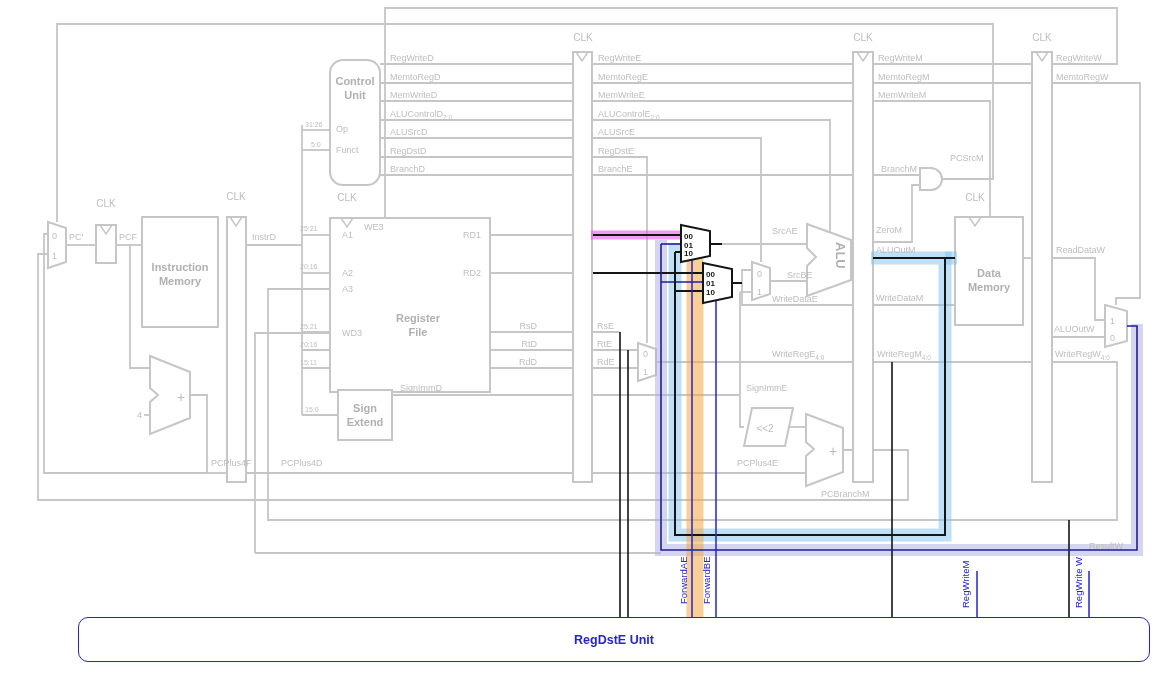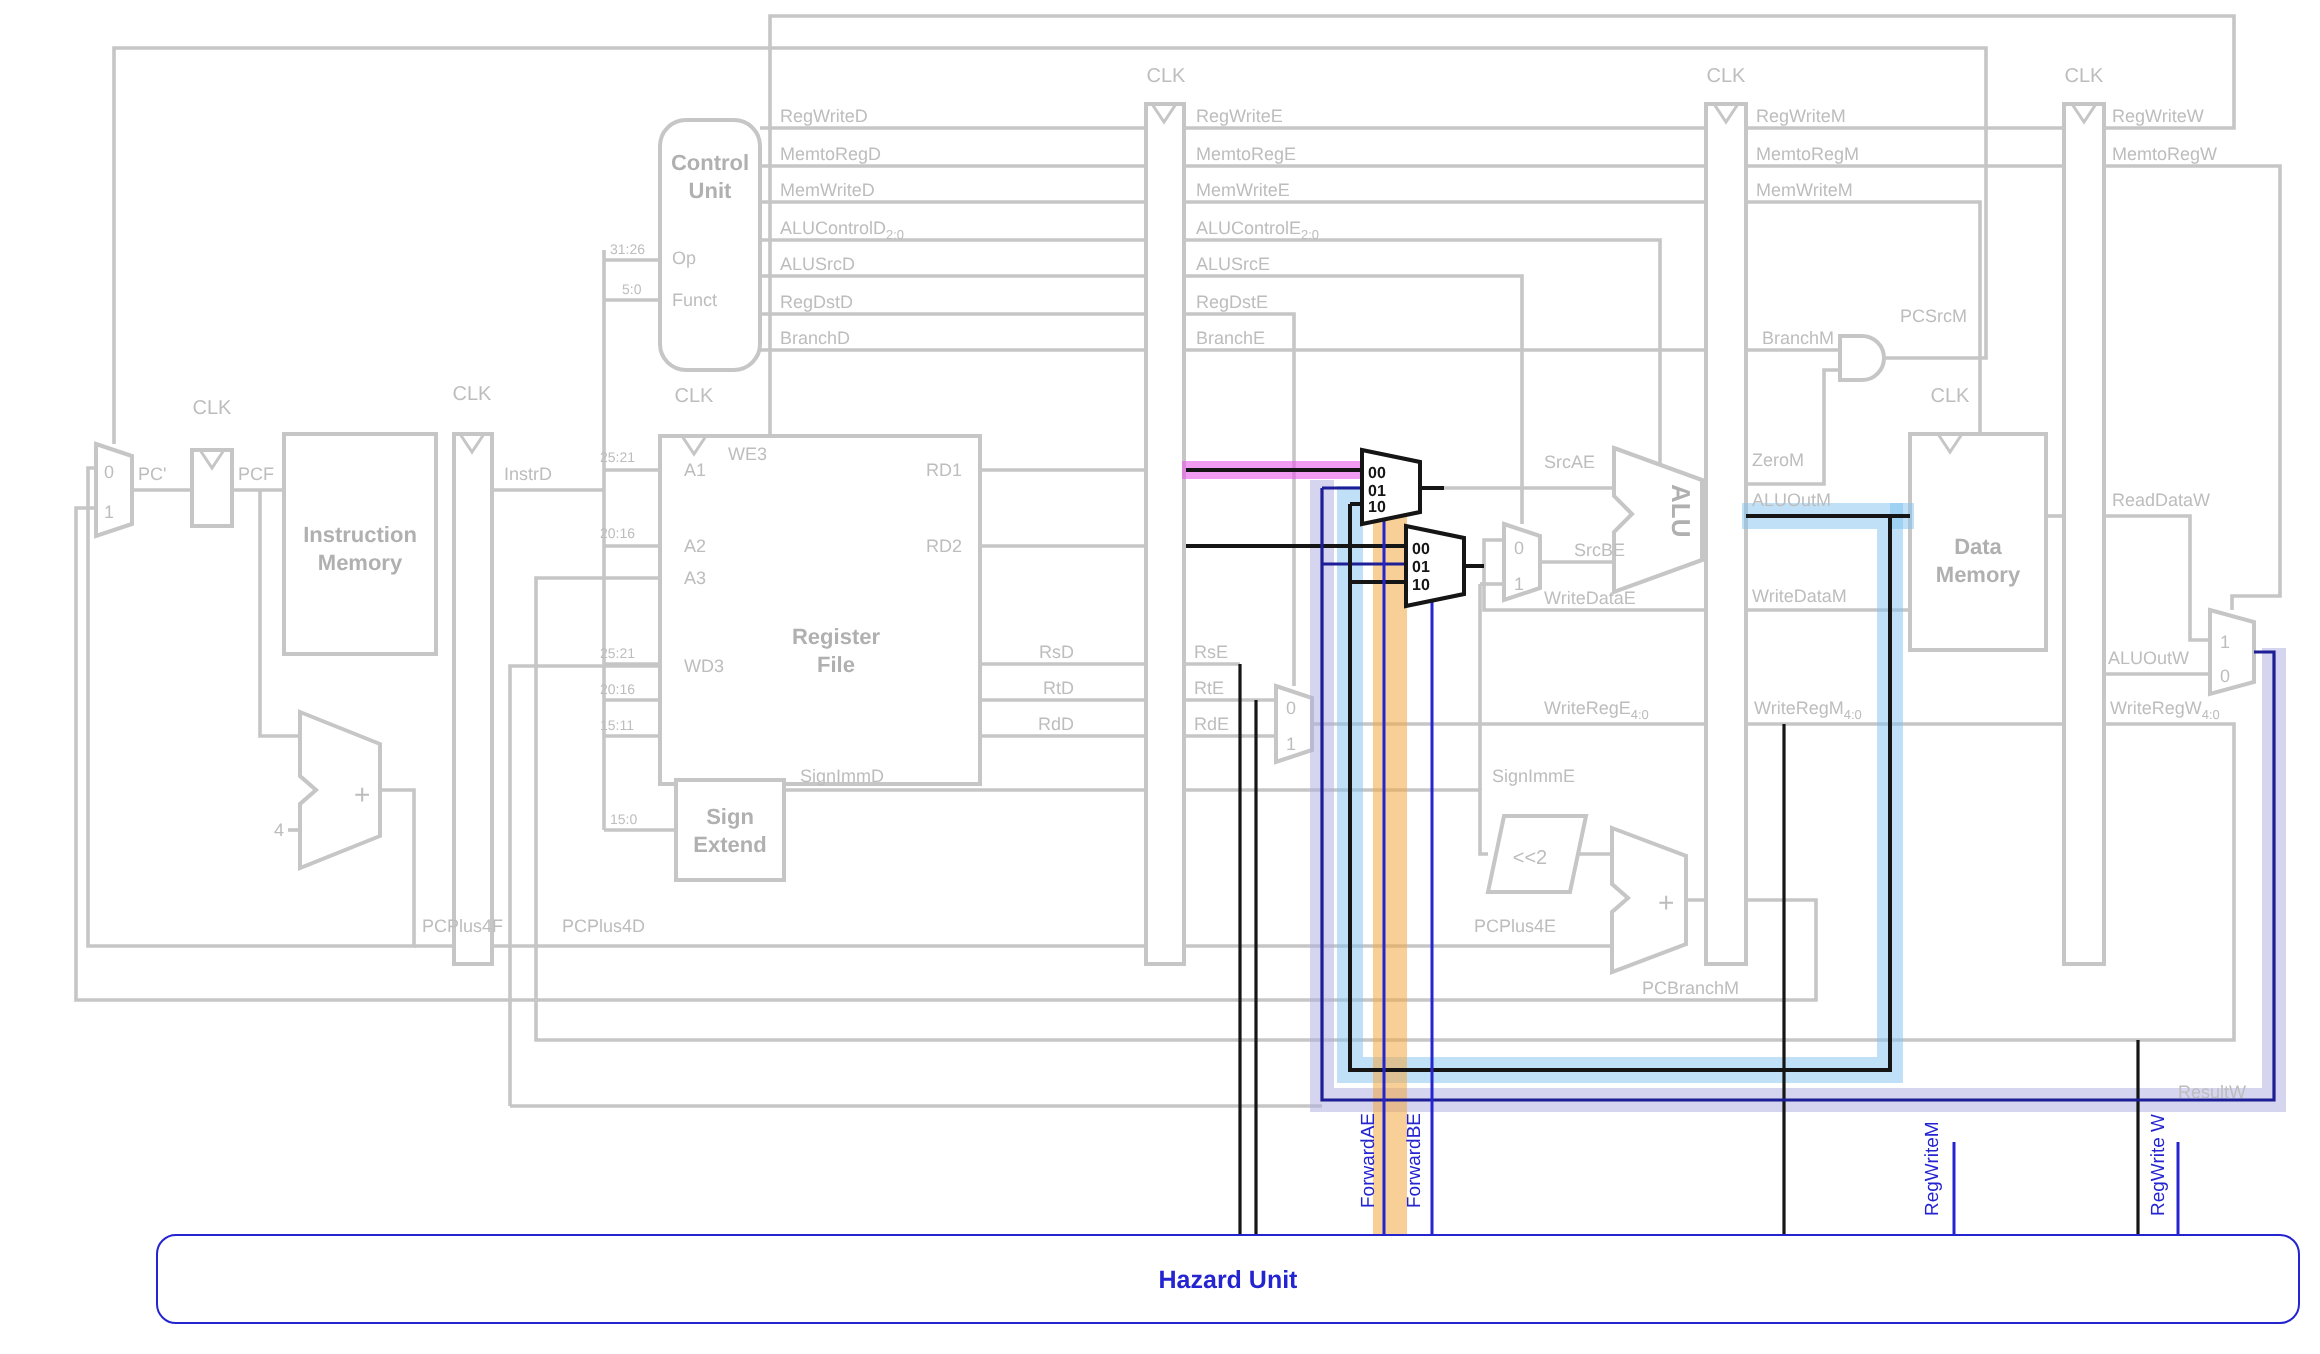--- a/index.html
+++ b/index.html
@@ -230,15 +230,15 @@
       <text x="177" y="402" font-size="14" fill="#bdbdbd" text-anchor="start">+</text>
       <text x="829" y="456" font-size="14" fill="#bdbdbd" text-anchor="start">+</text>
       <text x="765" y="432" font-size="10" fill="#bdbdbd" text-anchor="middle">&lt;&lt;2</text>
       <text x="836" y="242" font-size="13" fill="#b0b0b0" text-anchor="start" font-weight="bold" transform="rotate(90 836 242)">ALU</text>
       <text x="687" y="604" font-size="9.5" fill="#2424d0" text-anchor="start" transform="rotate(-90 687 604)">ForwardAE</text>
       <text x="710" y="604" font-size="9.5" fill="#2424d0" text-anchor="start" transform="rotate(-90 710 604)">ForwardBE</text>
       <text x="969" y="608" font-size="9.5" fill="#2424d0" text-anchor="start" transform="rotate(-90 969 608)">RegWriteM</text>
       <text x="1082" y="608" font-size="9.5" fill="#2424d0" text-anchor="start" transform="rotate(-90 1082 608)">RegWrite W</text>
     </svg>
   <div class="hazard-box" style="left: 78px; top: 617px; width: 1072px; height: 45px; border-color: rgb(36, 36, 208); color: rgb(36, 36, 208);">
-    <span>Hazard Unit</span>
+    <span>RegDstE Unit</span>
   </div>
 </div>
 
 </body></html>

